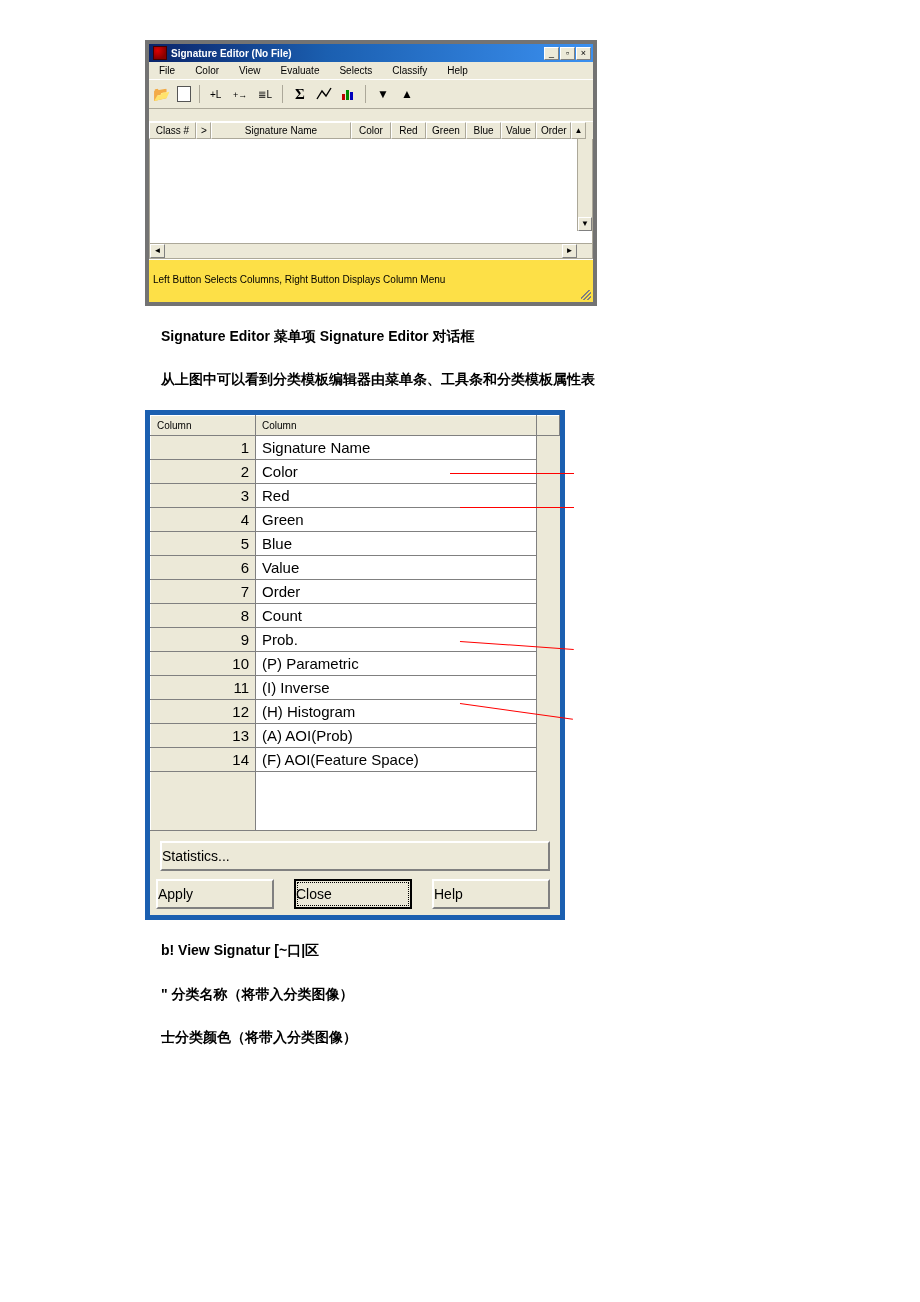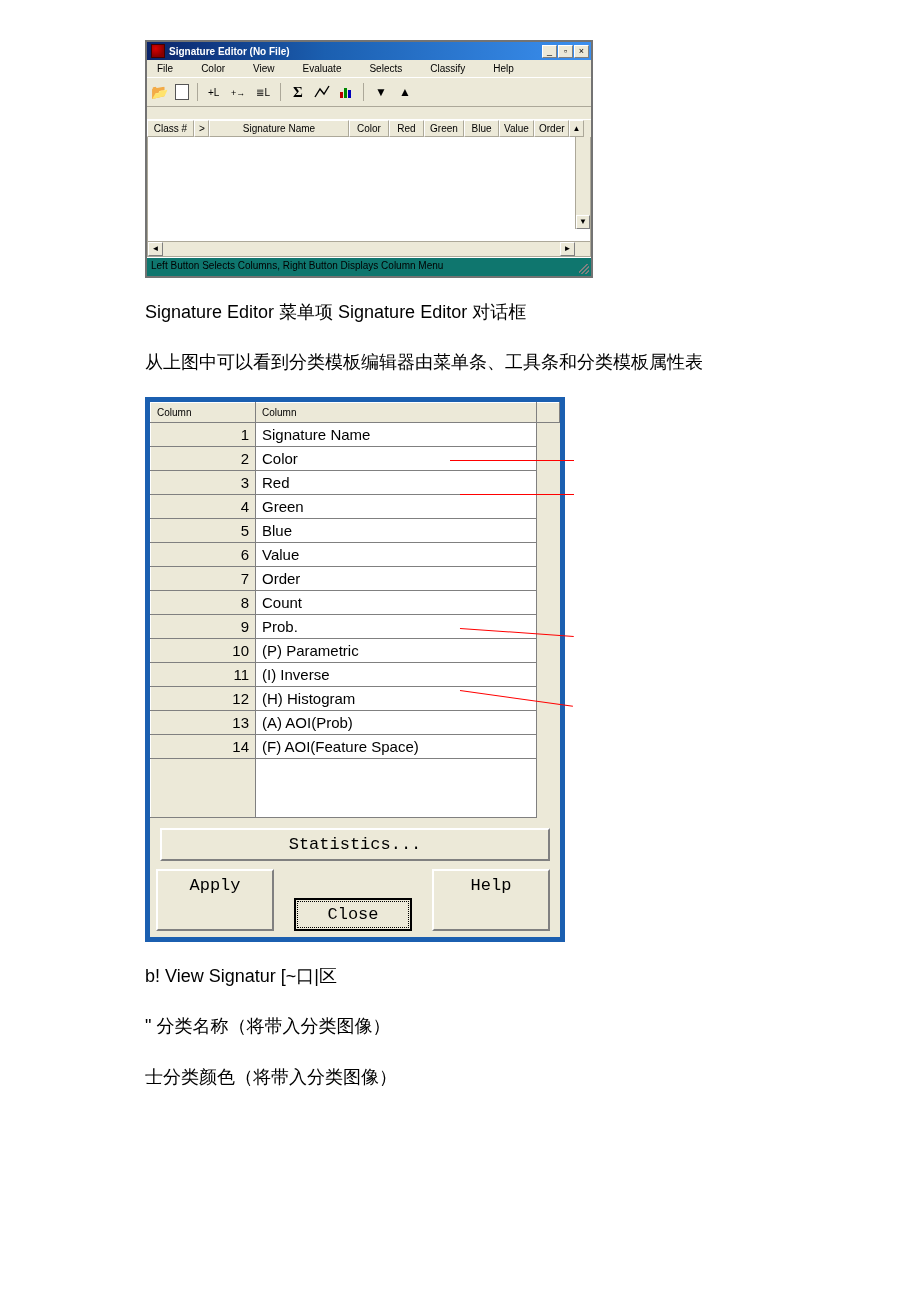--- a/index.html
+++ b/index.html
@@ -9,21 +9,21 @@
     font-family: "Microsoft YaHei", Arial, sans-serif;
     font-size: 16px;
     color: #000;
     width: 920px;
     box-sizing: border-box;
   }
 
   
   .sig-editor-window {
     width: 444px;
-    border: 2px solid #737373;
+    border: 4px solid #737373;
     font-family: Tahoma, Arial, sans-serif;
     font-size: 10px;
     position: relative;
     background: #ece9d8;
   }
   .titlebar {
     background: linear-gradient(to right, #0a246a 0%, #1b5fb0 40%, #3b90f0 100%);
     color: #fff;
     display: flex;
     align-items: center;
@@ -51,21 +51,21 @@
     border-right-color:#808080;
     border-bottom-color:#808080;
     box-sizing:border-box;
     display:flex; align-items:center; justify-content:center;
     font-size:9px; color:#000; line-height:1;
   }
   .menubar {
     background: #ece9d8;
     display: flex;
     padding: 2px 4px;
-    gap: 16px;
+    gap: 8px;
     font-size: 10px;
     color: #000;
   }
   .menubar span { padding: 1px 6px; }
   .toolbar {
     background: #ece9d8;
     border-top: 1px solid #fff;
     border-bottom: 1px solid #aca899;
     display: flex;
     align-items: center;
@@ -151,38 +151,38 @@
     background:#ece9d8;
     border:1px solid #fff;
     border-right-color:#808080;
     border-bottom-color:#808080;
     box-sizing:border-box;
     text-align:center; font-size:8px; line-height:12px;
   }
   .hscroll .track { flex:1; background:#ece9d8; }
   .hscroll .sb-btn.right { margin-left:auto; margin-right:15px; }
   .statusbar {
-    background:#0f766e;
+    background:#fde047;
     border-top:1px solid #fff;
-    padding:2px 4px;
+    padding:14px 4px;
     font-size:10px;
     color:#000;
     height:14px;
     position:relative;
   }
   .statusbar::after {
     content:"";
     position:absolute; right:2px; bottom:2px;
     width:10px; height:10px;
     background:
       linear-gradient(135deg, transparent 0 40%, #808080 40% 50%, transparent 50% 60%, #808080 60% 70%, transparent 70% 80%, #808080 80% 90%, transparent 90%);
   }
 
   
-  .para { margin: 18px 0; font-size:18px; line-height:1.8; }
+  .para { margin: 18px 16px; font-size:14px; line-height:1.8;font-weight:bold; }
 
   
   .cols-dialog {
     width: 420px;
     border: 5px solid #1b5fb0;
     background:#ece9d8;
     font-family: Tahoma, Arial, sans-serif;
     font-size:14px;
     box-sizing:border-box;
     padding: 0 0 6px 0;
@@ -241,29 +241,28 @@
   }
   .stats-button {
     margin:10px 10px 0 10px;
   }
   .btn {
     flex:1;
     padding:5px 0;
     background:#ece9d8;
     border:2px solid;
     border-color:#fff #808080 #808080 #fff;
-    font-size:17px;
-    text-align:center;
-    font-family: Liberation Mono, monospace;
+    font-size:14px;
+    text-align:left;
+    font-family: Liberation Sans, sans-serif;
   }
   .btn.focus {
     outline:1px dotted #000;
     outline-offset:-4px;
     border:2px solid #000;
-    margin-top:29px;
   }
 
   .watermark {
     position:absolute;
     top:190px; left:100px;
     font-size:42px;
     color:#bdbdbd;
     letter-spacing:2px;
     pointer-events:none;
     font-family: Arial, sans-serif;

